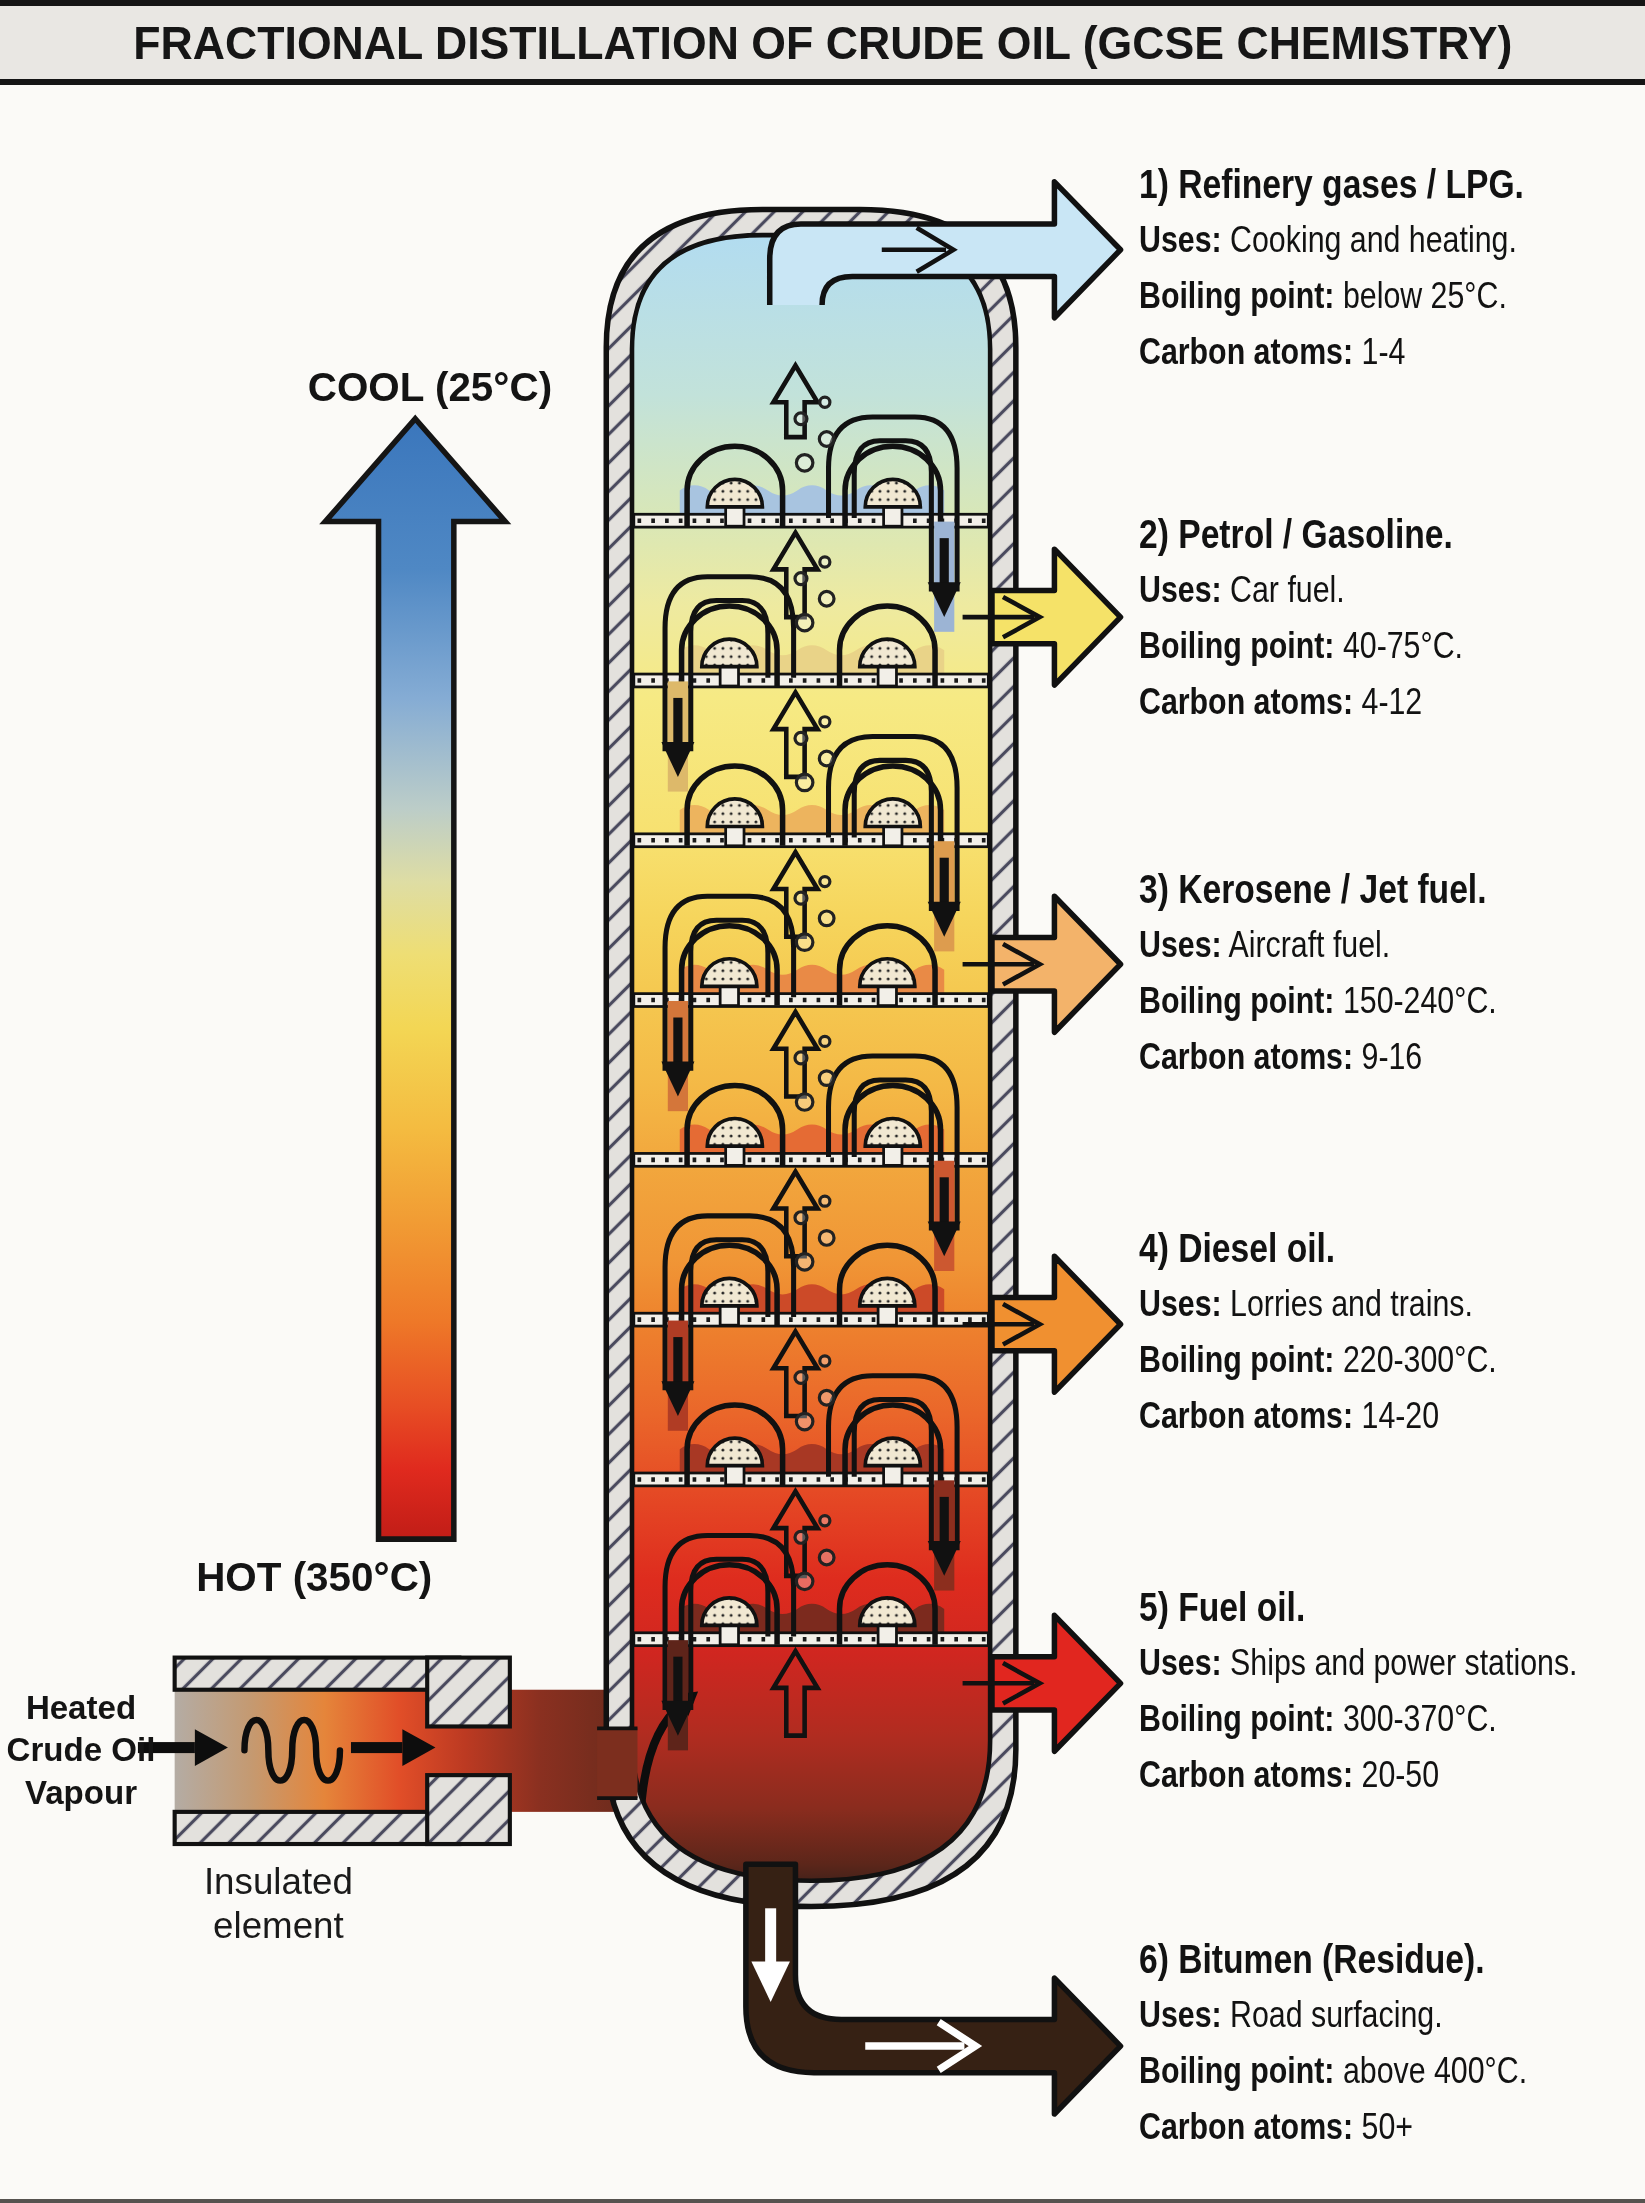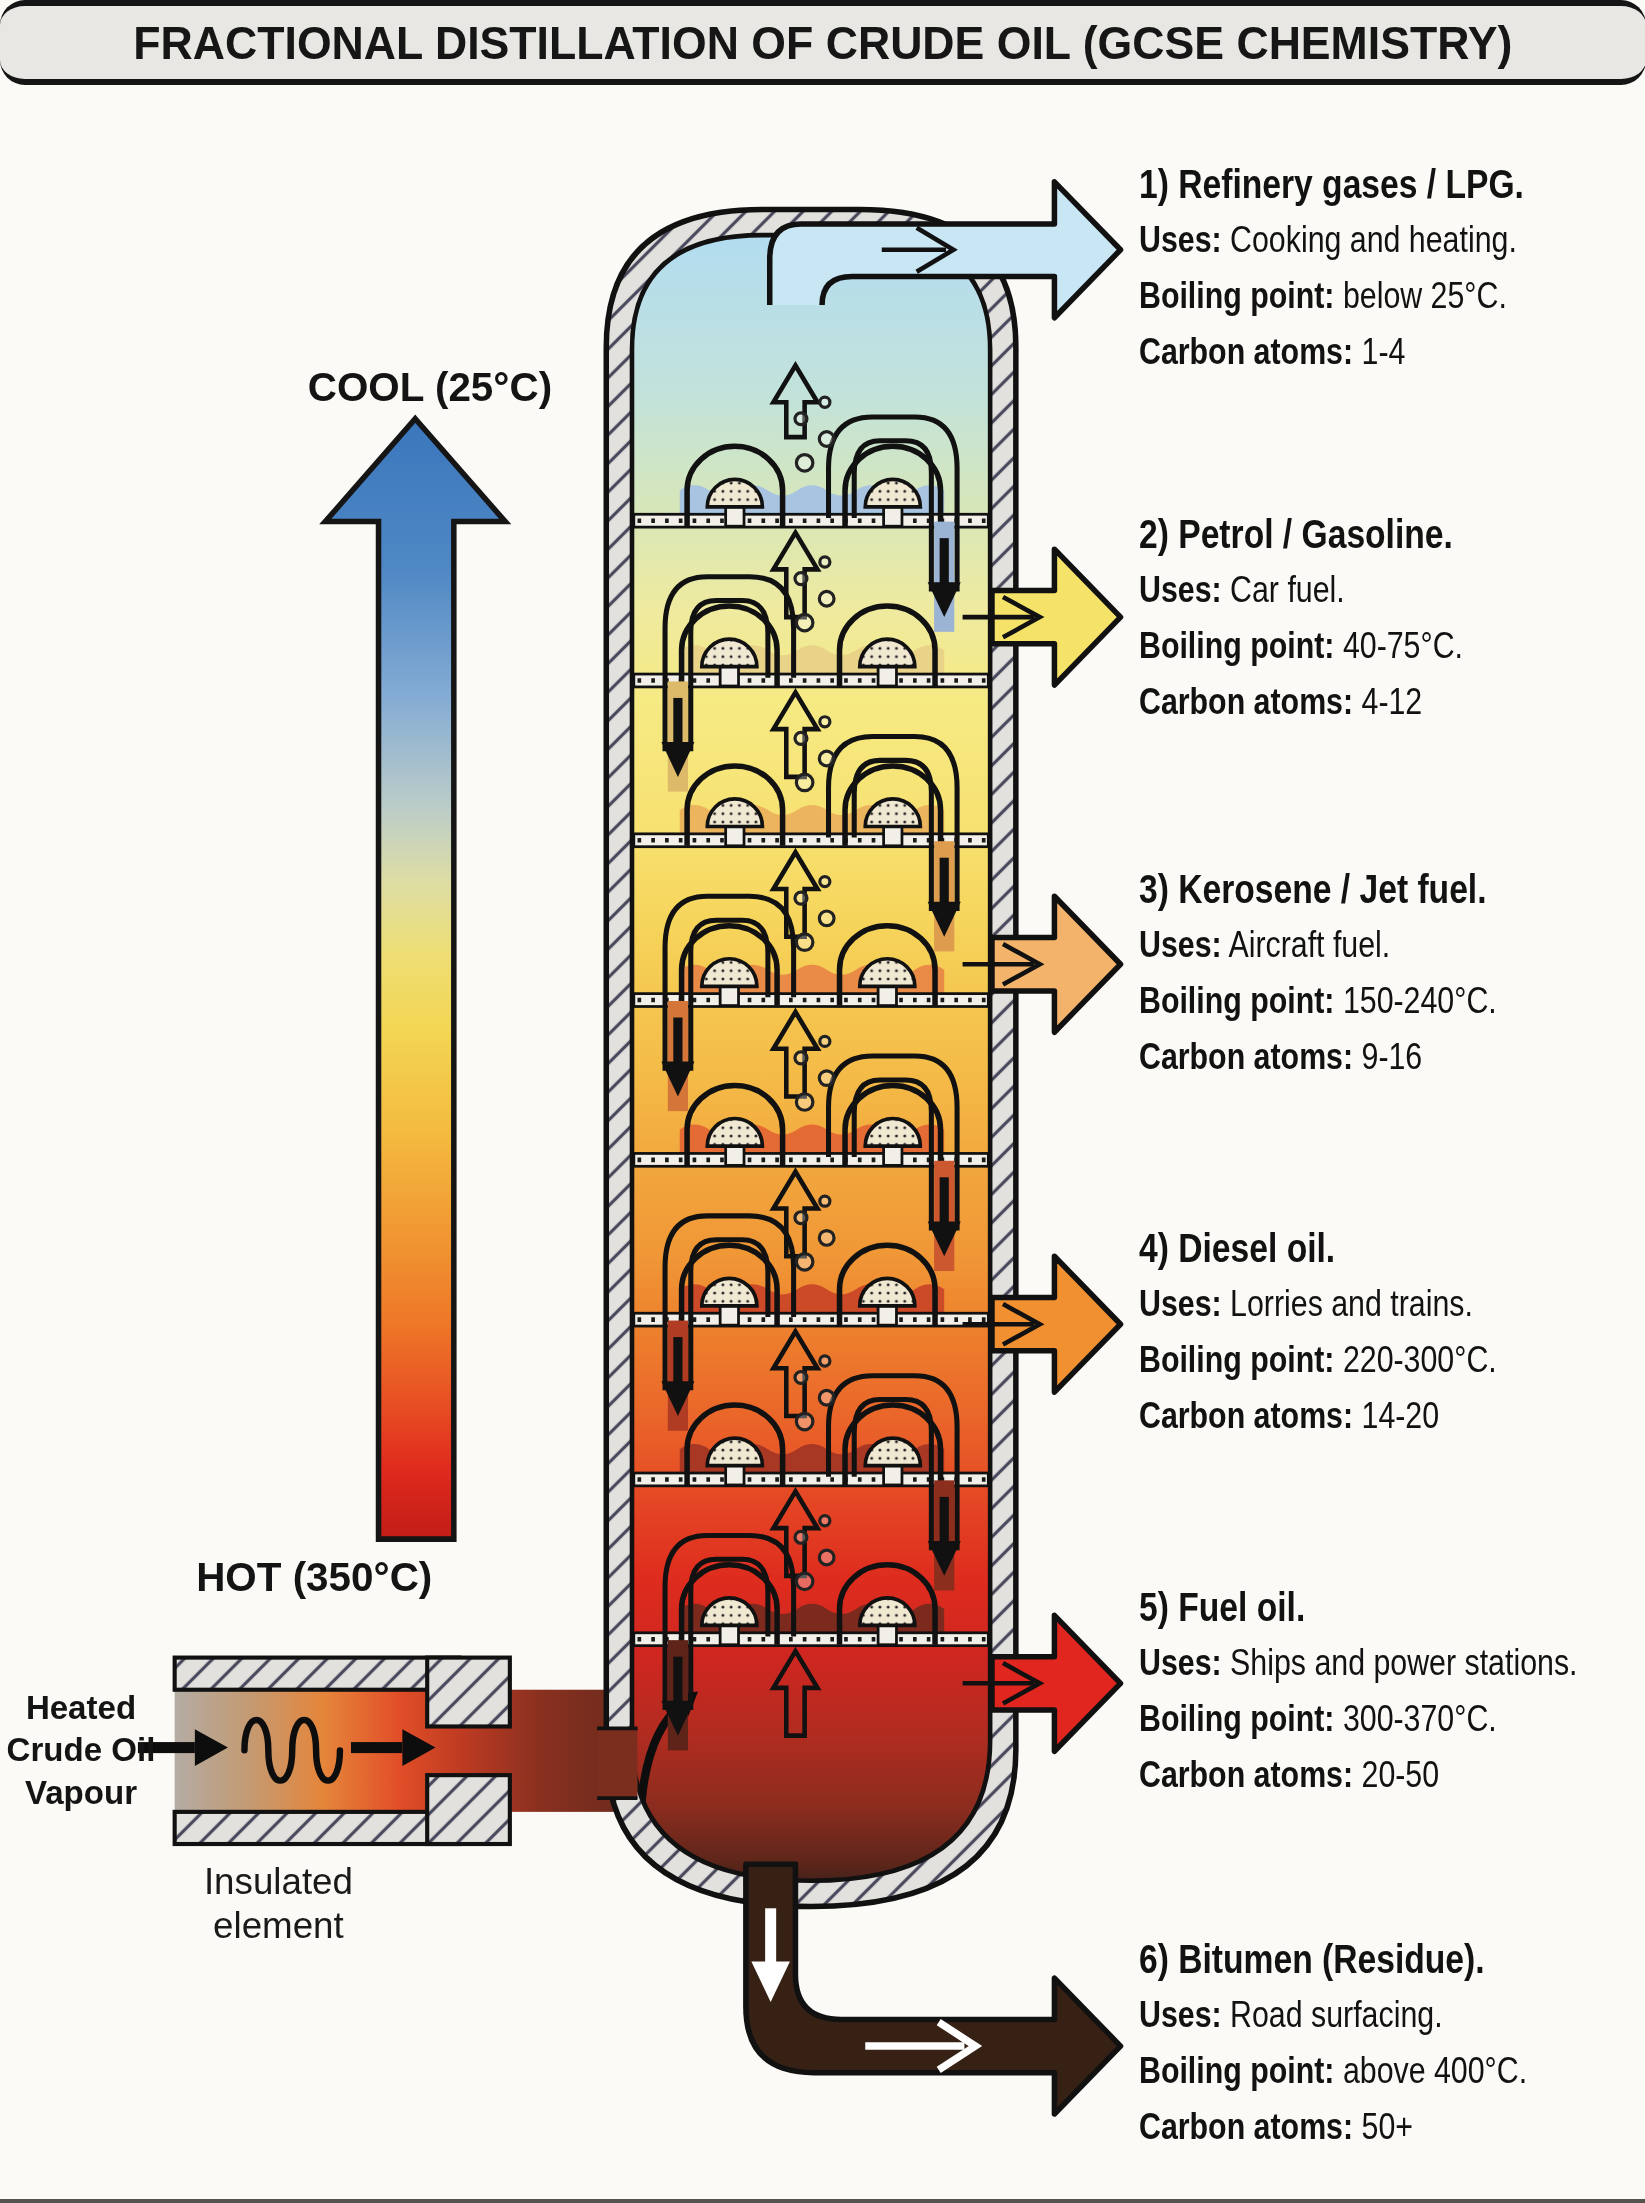--- a/index.html
+++ b/index.html
@@ -1,20 +1,20 @@
 <!DOCTYPE html>
 <html style="font-size:14.7px"><head>
 <meta charset="utf-8">
 <style>
   html,body{margin:0;padding:0;background:#fbfaf7;}
   #page{position:relative;width:1646px;height:2204px;background:#fbfaf7;overflow:hidden;
         font-family:"Liberation Sans",sans-serif;}
   #titlebar{position:absolute;left:0;top:0;width:1646px;height:85px;background:#e9e7e3;
         border-top:6.4px solid #151515;border-bottom:6.4px solid #151515;box-sizing:border-box;
-        display:flex;align-items:center;justify-content:center;border-radius:25px;}
+        display:flex;align-items:center;justify-content:center;}
   #titlebar .t{font-size:46px;font-weight:bold;color:#161616;letter-spacing:0px;
         transform:scaleX(0.97);white-space:nowrap;}
   svg{position:absolute;left:0;top:0;}
   .svglbl{font-family:"Liberation Sans",sans-serif;font-weight:bold;fill:#141414;}
   .svglbl2{font-family:"Liberation Sans",sans-serif;font-weight:normal;fill:#1a1a1a;}
   .frac{position:absolute;left:1139px;width:569px;transform:scaleX(0.82);transform-origin:left top;
         color:#121212;}
   .frac .fh{font-size:41px;font-weight:bold;line-height:55px;white-space:nowrap;}
   .frac .fr{font-size:37px;line-height:56px;white-space:nowrap;}
   .frac .fb{font-weight:bold;}

